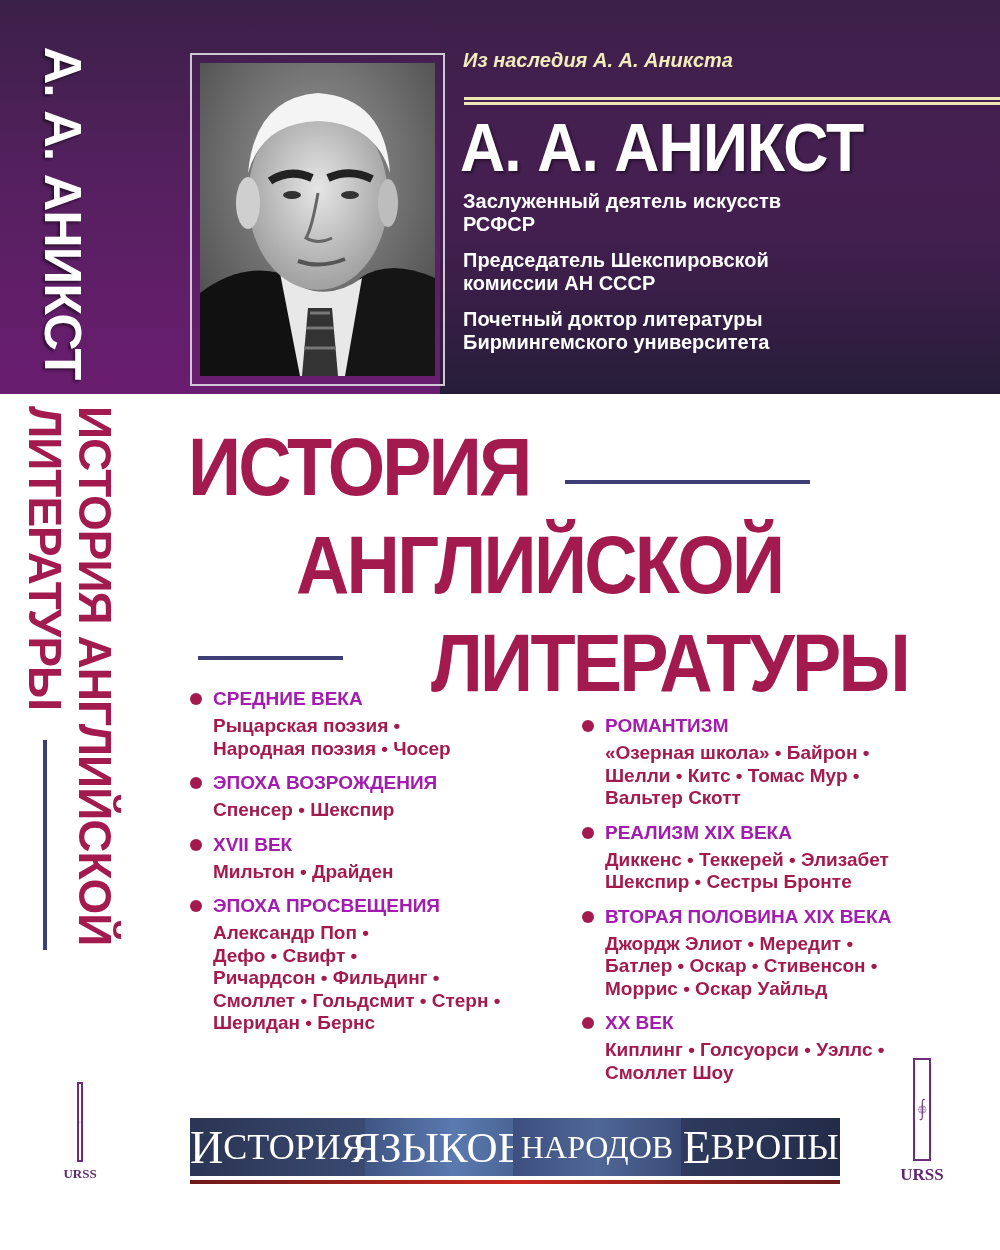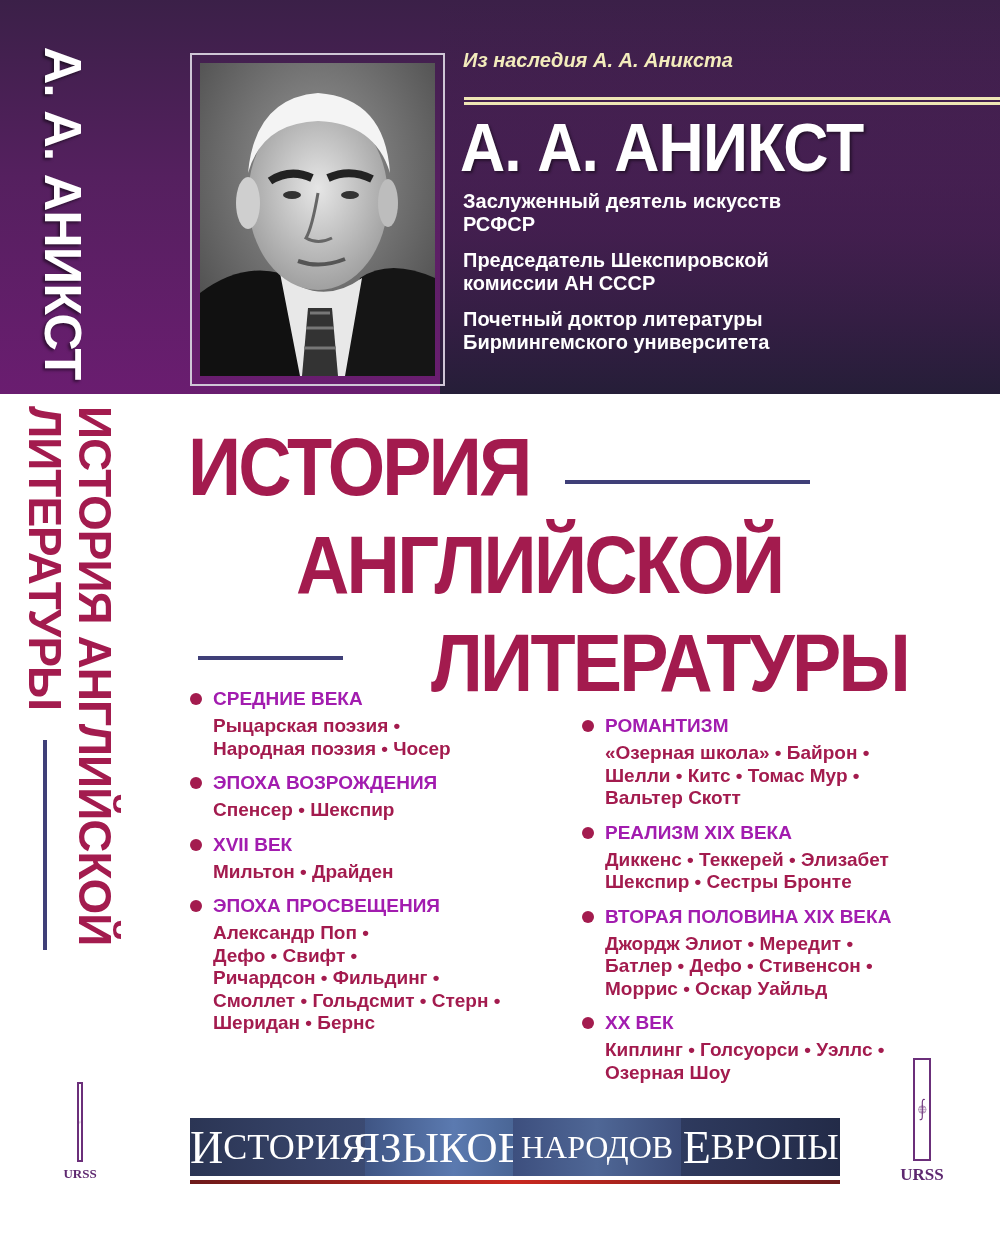--- a/index.html
+++ b/index.html
@@ -275,30 +275,30 @@
     <div class="sec-body">
       <div>Диккенс • Теккерей • Элизабет</div>
       <div>Шекспир • Сестры Бронте</div>
     </div>
   </div>
   <div class="section">
     <span class="bullet"></span>
     <div class="sec-head">ВТОРАЯ ПОЛОВИНА XIX ВЕКА</div>
     <div class="sec-body">
       <div>Джордж Элиот • Мередит •</div>
-      <div>Батлер • Дефо • Стивенсон •</div>
+      <div>Батлер • Оскар • Стивенсон •</div>
       <div>Моррис • Оскар Уайльд</div>
     </div>
   </div>
   <div class="section">
     <span class="bullet"></span>
     <div class="sec-head">XX ВЕК</div>
     <div class="sec-body">
       <div>Киплинг • Голсуорси • Уэллс •</div>
-      <div>Озерная Шоу</div>
+      <div>Смоллет Шоу</div>
     </div>
   </div>
 </div>
 
 <div class="banner">
   <div class="banner-seg seg1">
     <span class="cap">И</span>
       <span>стория</span>
   </div>
   <div class="banner-seg seg2">

